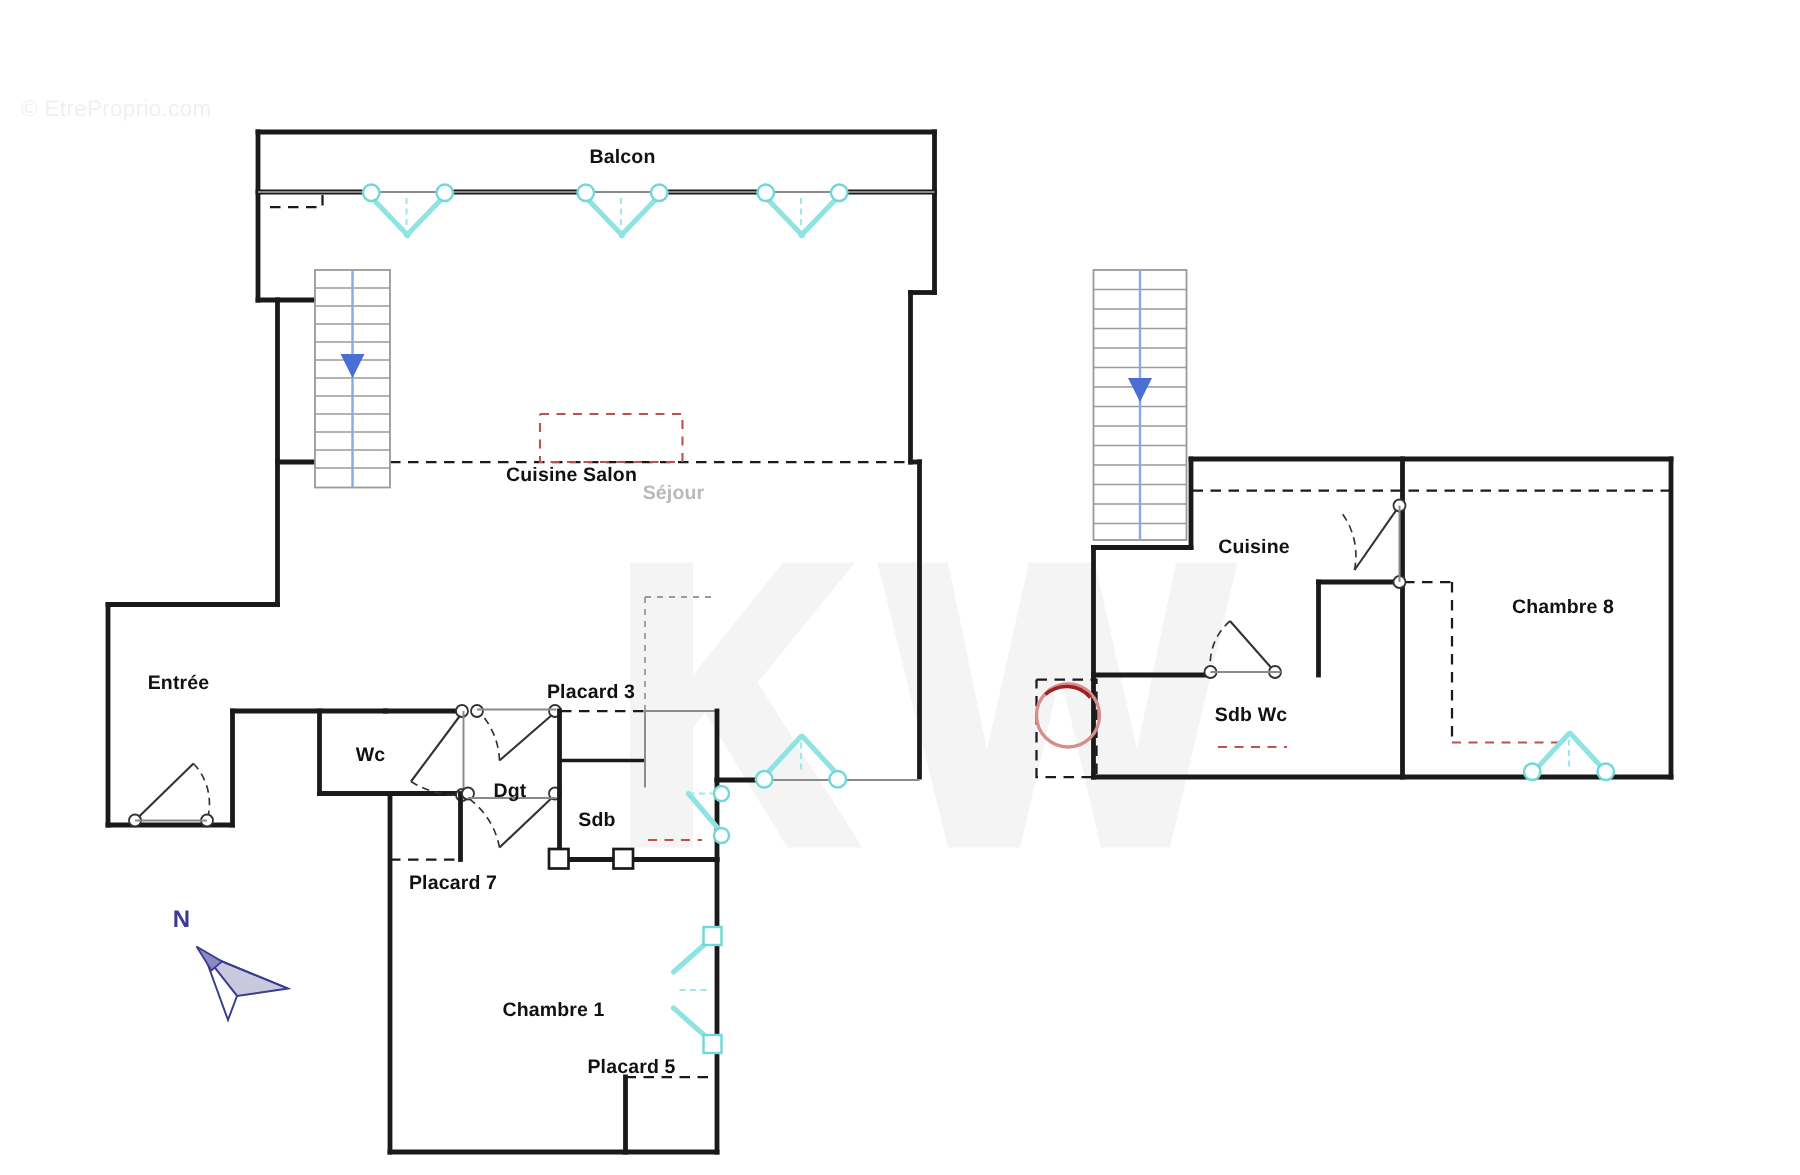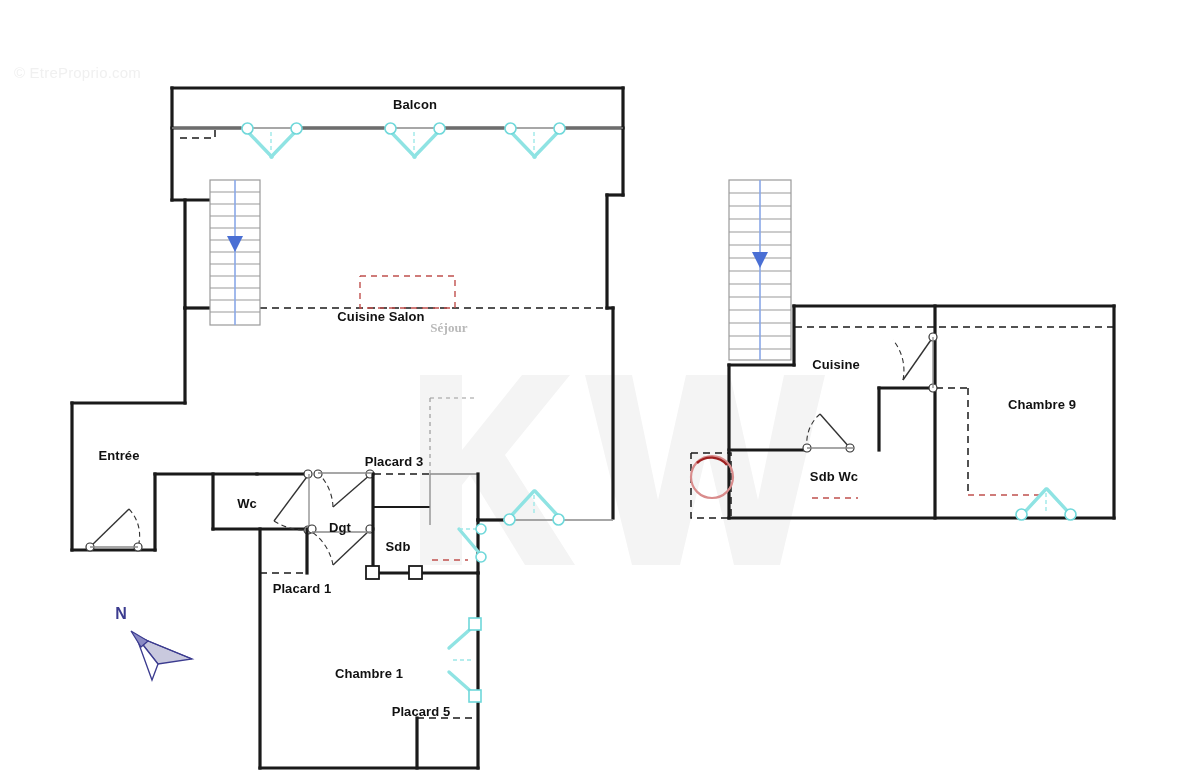--- a/index.html
+++ b/index.html
@@ -418,30 +418,30 @@
       <polygon class="compass-fill-a" points="136,596 192,619 158,624"></polygon>
       <polygon class="compass-fill-b" points="136,596 158,624 152,640"></polygon>
       <path d="M 136,596 L 192,619" stroke="#3b3b8f" stroke-width="1.2" fill="none"></path>
       <polygon points="131,591 148,601 141,607" fill="#8a8ac4" stroke="#3b3b8f" stroke-width="1.2"></polygon>
     </g>
 
   </svg>
 
   <div class="room-label" style="left:415px; top:64px;">Balcon</div>
   <div class="room-label" style="left:381px; top:276px;">Cuisine Salon</div>
-  <div class="room-label faded" style="left:449px; top:288px;font-family:Liberation Serif, serif;">Séjour</div>
+  <div class="room-label faded" style="left:449px; top:288px;">Séjour</div>
   <div class="room-label" style="left:119px; top:415px;text-align:center;">Entrée</div>
   <div class="room-label" style="left:247px; top:463px;">Wc</div>
   <div class="room-label" style="left:340px; top:487px;">Dgt</div>
   <div class="room-label" style="left:394px; top:421px;">Placard 3</div>
-  <div class="room-label" style="left:302px; top:548px;">Placard 1</div>
+  <div class="room-label" style="left:302px; top:548px;">Placard 7</div>
   <div class="room-label" style="left:398px; top:506px;">Sdb</div>
   <div class="room-label" style="left:369px; top:633px;">Chambre 1</div>
   <div class="room-label" style="left:421px; top:671px;">Placard 5</div>
   <div class="room-label" style="left:836px; top:324px;">Cuisine</div>
-  <div class="room-label" style="left:1042px; top:364px;">Chambre 9</div>
+  <div class="room-label" style="left:1042px; top:364px;">Chambre 8</div>
   <div class="room-label" style="left:834px; top:436px;">Sdb Wc</div>
 
   <div class="compass-n" style="left:121px; top:574px;">N</div>
 
   <div id="watermark-corner">© EtreProprio.com</div>
 
 </div>
 
 </body></html>

